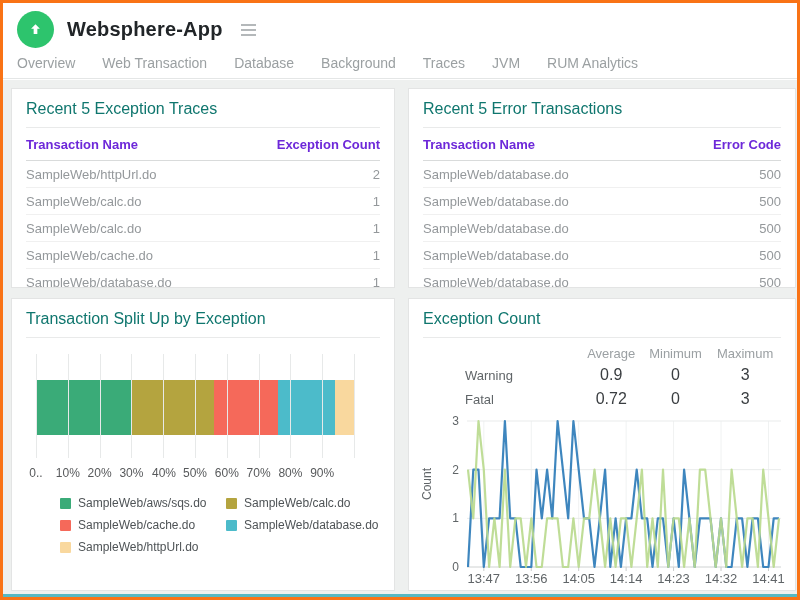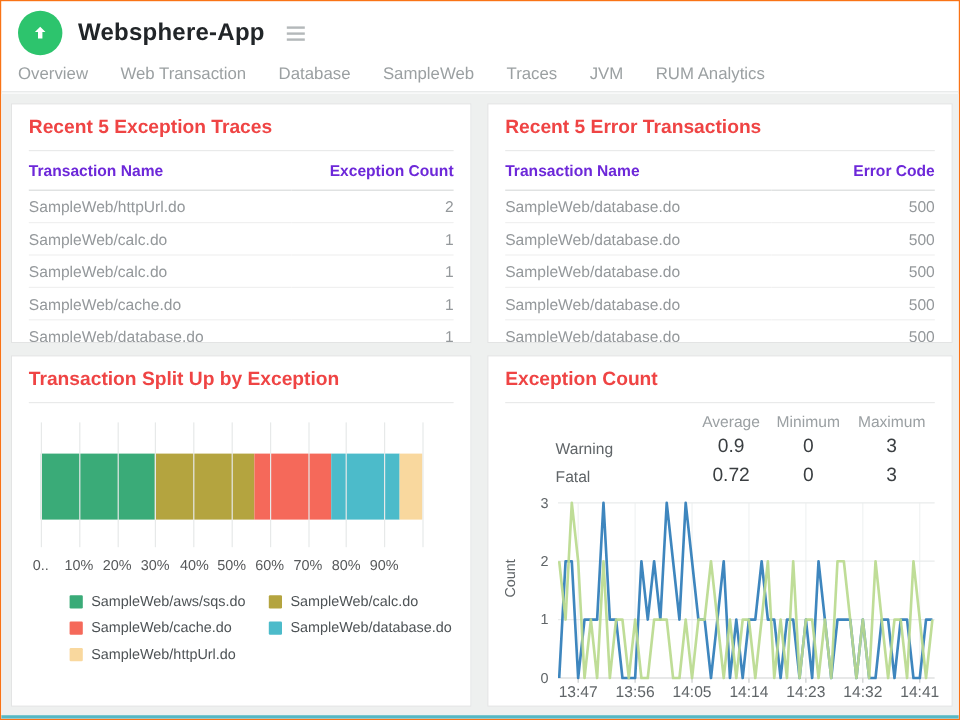--- a/index.html
+++ b/index.html
@@ -1,35 +1,35 @@
 <!DOCTYPE html>
 <html><head>
 <meta charset="utf-8">
 <style>
   * { box-sizing: border-box; margin: 0; padding: 0; }
   html,body { width:800px; height:600px; }
   body { font-family: "Liberation Sans", sans-serif; background:#fff; }
-  .page { position:relative; width:800px; height:600px; border:1px solid #f97316; background:#fff; overflow:hidden; }
+  .page { position:relative; width:800px; height:600px; border:3px solid #f97316; background:#fff; overflow:hidden; }
 
   
   .app-header { display:flex; align-items:center; gap:13px; padding:9px 14px 4px; height:48px; }
   .app-icon { width:37px; height:37px; border-radius:50%; background:#2dc46d; display:flex; align-items:center; justify-content:center; flex:0 0 auto; }
   .app-title { font-size:20px; font-weight:bold; color:#212528; letter-spacing:.2px; }
   .menu-icon { display:flex; flex-direction:column; gap:3px; margin-left:2px; cursor:pointer; padding:3px; }
   .menu-icon i { display:block; width:15px; height:2px; background:#b4b8ba; }
 
   
   .tabs { display:flex; gap:27px; padding:0 14px; height:28px; border-bottom:1px solid #e4e6e6; }
   .tab { font-size:14px; color:#9ba0a2; cursor:pointer; line-height:24px; white-space:nowrap; }
   .tab.active { color:#2e3234; font-weight:bold; border-bottom:3px solid #7e8183; margin-bottom:-1px; }
 
   
   .content { position:absolute; top:77px; left:0; right:0; bottom:3px; background:#eef0ef; padding:8px 7px 9px 8px; display:grid; grid-template-columns:384px 388px; grid-template-rows:200px 293px; gap:10px 13px; }
   .panel { background:#fff; border:1px solid #e3e4e4; padding:11px 14px; overflow:hidden; }
-  .panel-title { font-size:16px; font-weight:bold; color:#ef4444; padding-bottom:9px; }
+  .panel-title { font-size:16px; font-weight:normal; color:#0f766e; padding-bottom:9px; }
   .panel-divider { height:1px; background:#e9eaea; }
 
   
   table.data-table { width:100%; border-collapse:collapse; font-size:13px; table-layout:fixed; }
   table.data-table th { text-align:left; color:#6d28d9; font-weight:bold; padding:9px 0 8px; border-bottom:1px solid #d9dbdb; }
   table.data-table th.num, table.data-table td.num { text-align:right; }
   table.data-table td { color:#94989b; padding:6px 0 5px; border-bottom:1px solid #f0f0f0; }
 
   
   .split-chart { position:relative; height:128px; margin-top:16px; }
@@ -74,21 +74,21 @@
         <i></i>
         <i></i>
         <i></i>
       </div>
   </header>
 
   <nav class="tabs" id="tabs">
       <div class="tab">Overview</div>
       <div class="tab">Web Transaction</div>
       <div class="tab">Database</div>
-      <div class="tab">SampleWeb</div>
+      <div class="tab">Background</div>
       <div class="tab">Traces</div>
       <div class="tab">JVM</div>
       <div class="tab">RUM Analytics</div>
     </nav>
 
   <main class="content">
 
     <section class="panel">
       <div class="panel-title">Recent 5 Exception Traces</div>
       <div class="panel-divider"></div>

